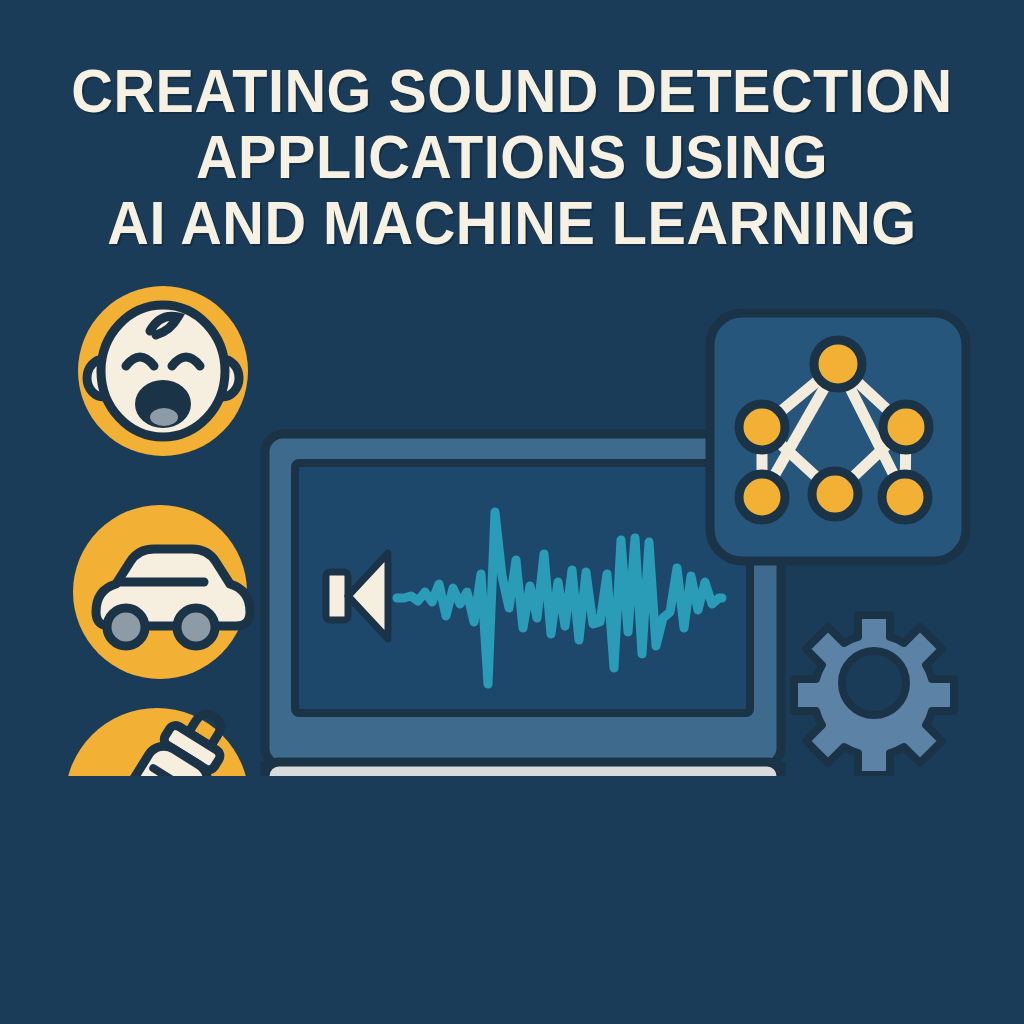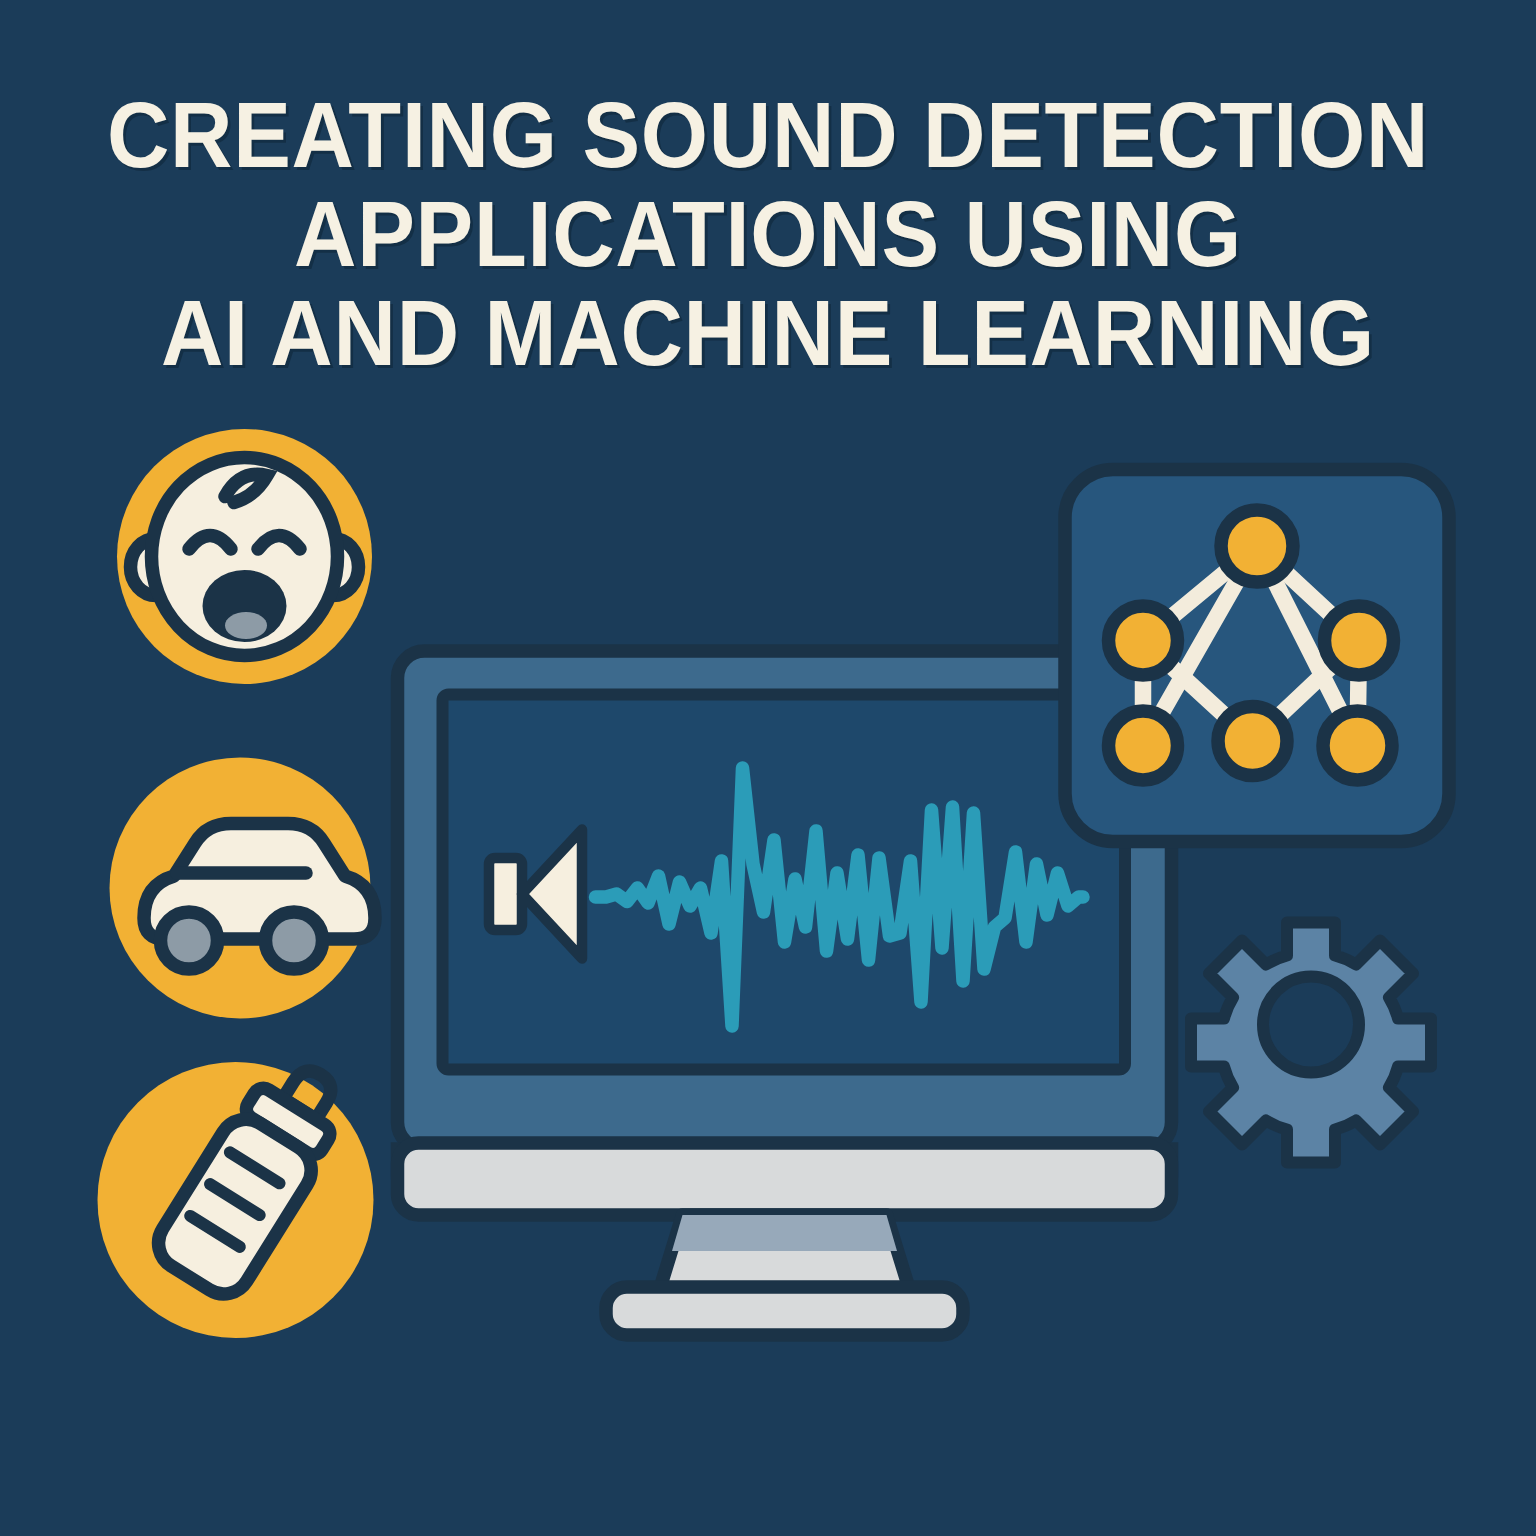--- a/index.html
+++ b/index.html
@@ -9,21 +9,21 @@
   }
   body {
     width: 1024px;
     height: 1024px;
     overflow: hidden;
     font-family: "Liberation Sans", sans-serif;
   }
   #poster {
     position: relative;
     width: 1024px;
-    height: 1024px;
+    height: 776px;
     background: #1b3c59;
     overflow: hidden;
     text-decoration: underline;
   }
   #poster-svg {
     position: absolute;
     inset: 0;
     display: block;
   }
   

